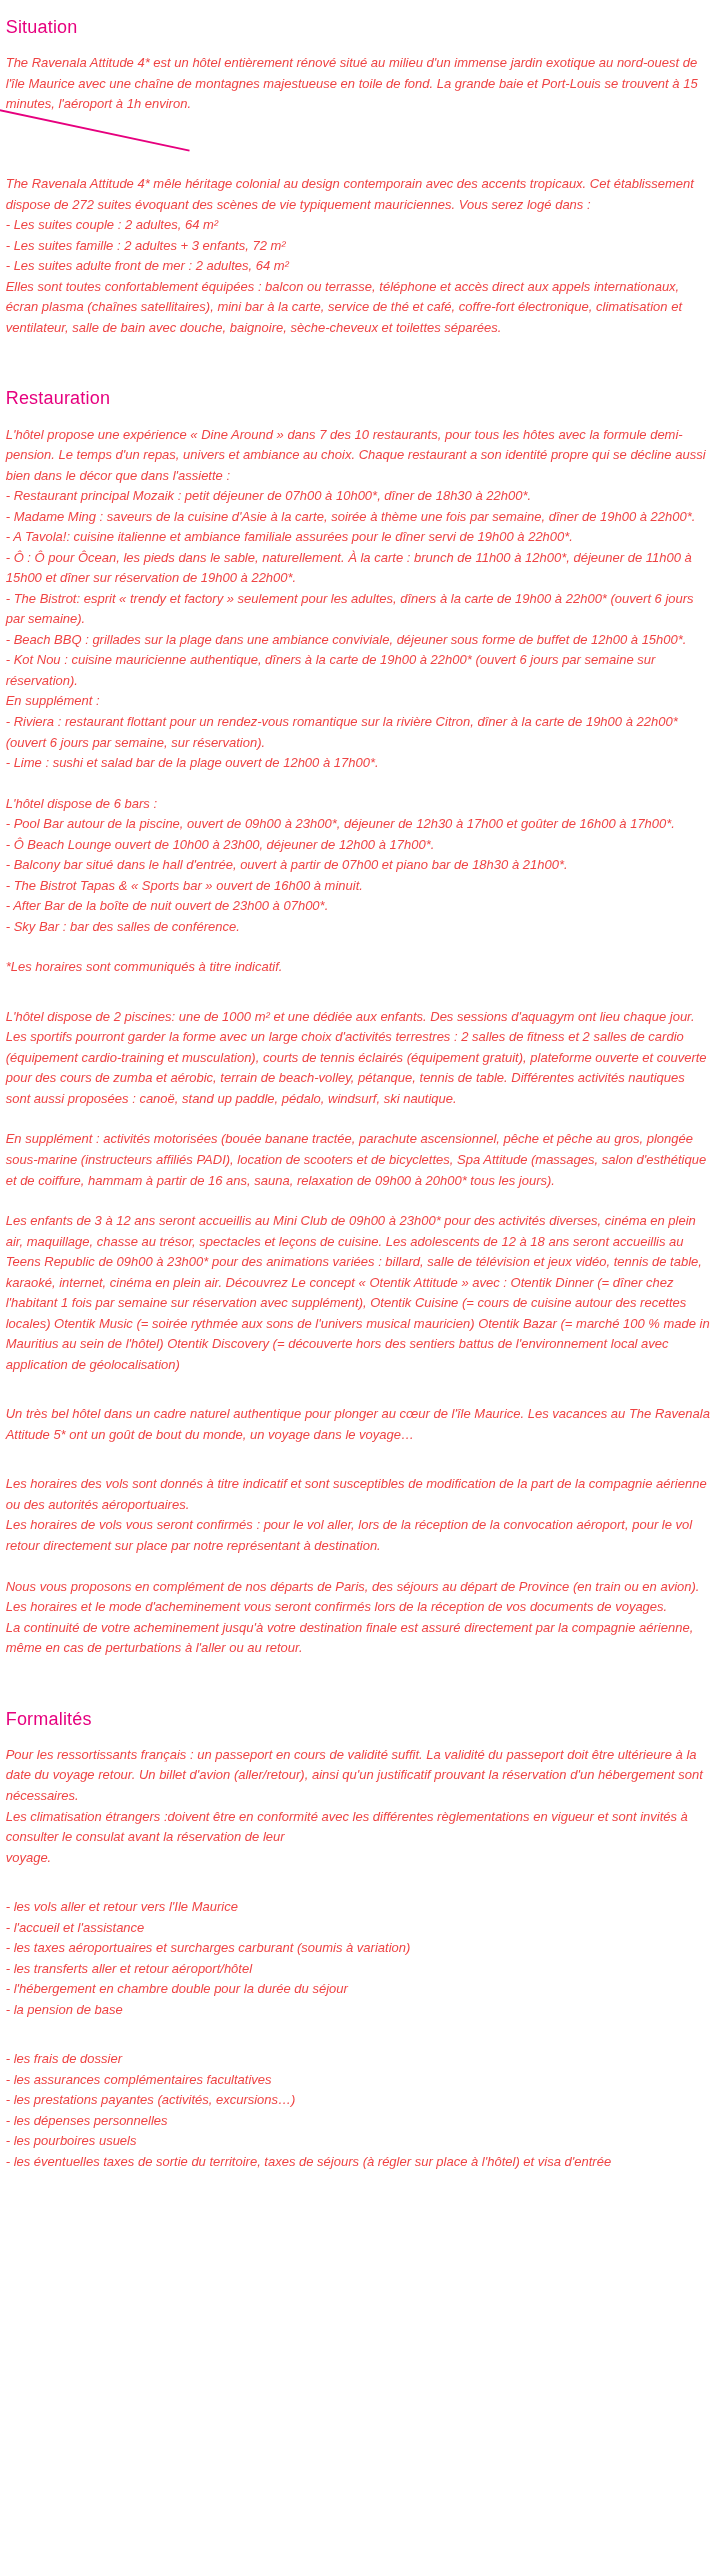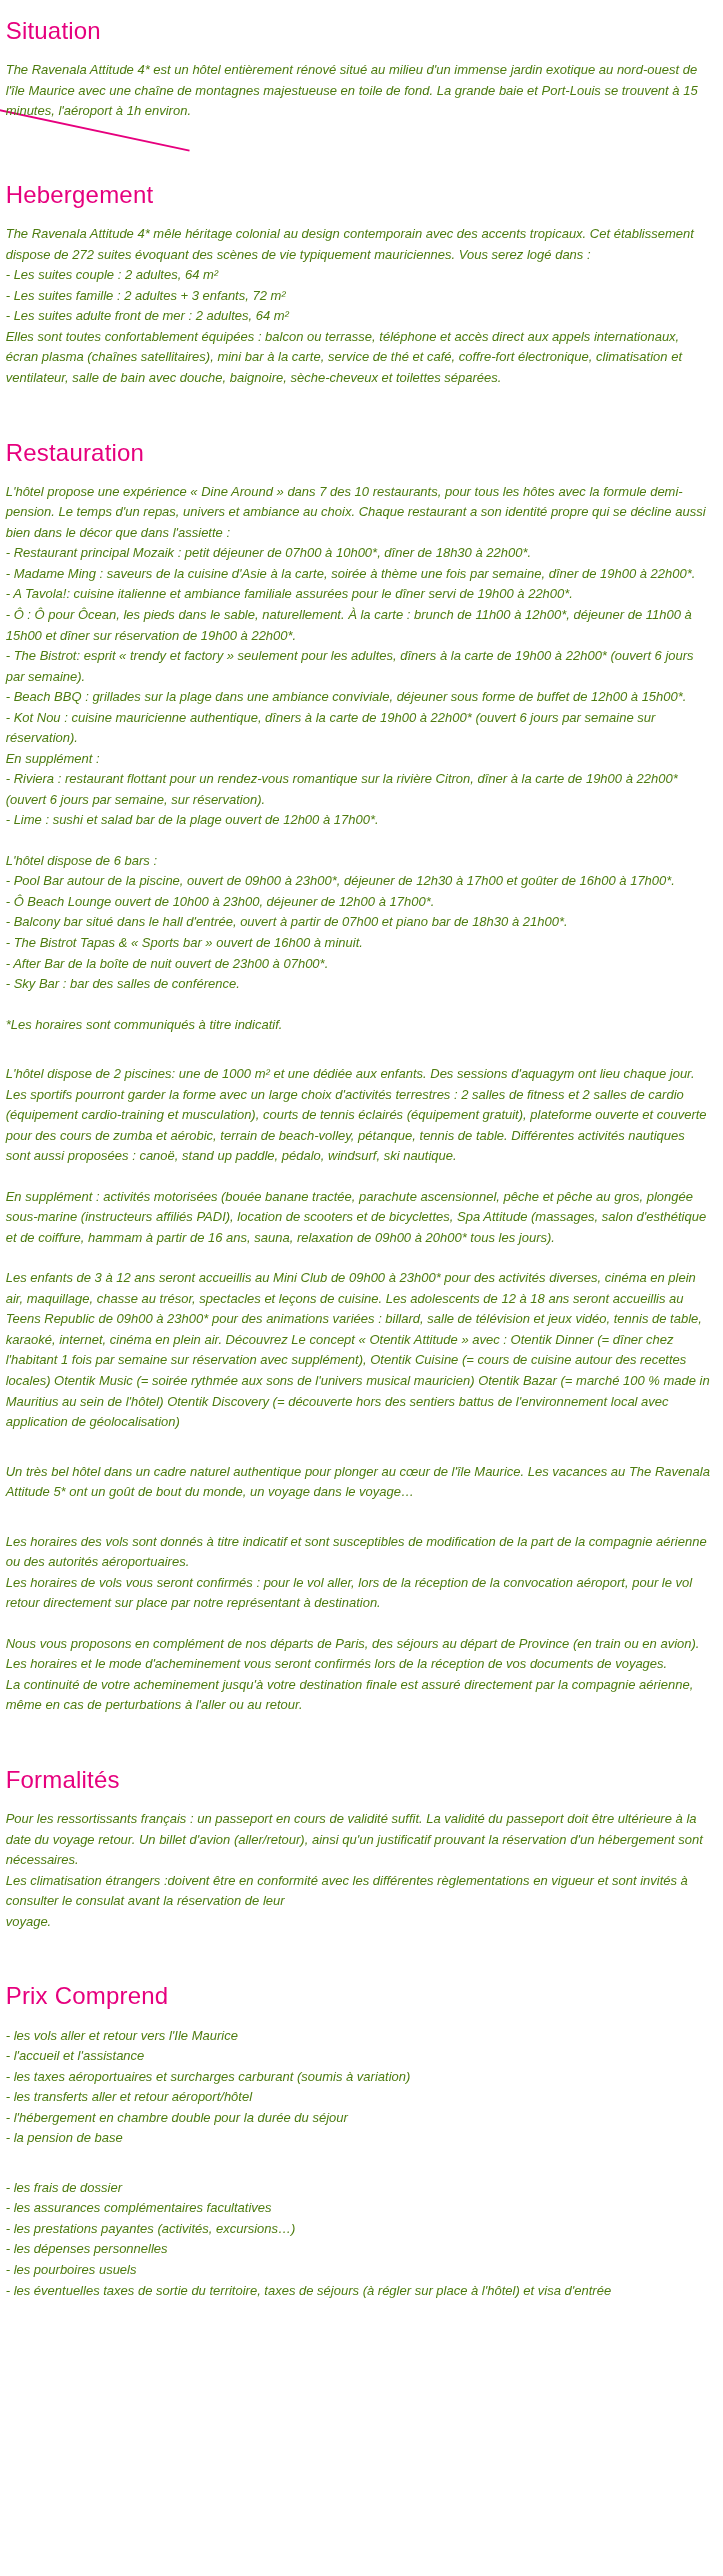--- a/index.html
+++ b/index.html
@@ -13,34 +13,34 @@
     overflow-x: hidden;
   }
   .content {
     position: relative;
     padding: 7.6px 11.4px 57px 5.7px;
     z-index: 1;
   }
   .section { margin: 0 0 29px 0; }
   .section-title {
     font-family: "Liberation Sans", sans-serif;
-    font-size: 24px;
+    font-size: 18px;
     font-weight: 400;
     color: #e6007e;
     margin: 50px 0 15.3px 0;
     letter-spacing: 0.2px;
   }
   .section:first-child .section-title { margin-top: 9.5px; }
   .section p {
     font-style: italic;
     font-size: 13px;
     line-height: 1.58;
     white-space: pre-line;
     margin: 0 0 20px 0;
-    color: #4d7c0f;
+    color: #ef4444;
   }
   .section p strong { font-weight: normal; margin-top: 21px; }
   .section-situation { margin-bottom: 59px; }
   .diagonal-accent {
     position: absolute;
     top: 107px;
     left: -11.4px;
     width: 205px;
     height: 1.9px;
     background: #e6007e;
@@ -55,21 +55,20 @@
 <div class="diagonal-accent"></div>
 
 <div class="content">
 
   <section class="section section-situation">
     <h2 class="section-title">Situation</h2>
     <p>The Ravenala Attitude 4* est un hôtel entièrement rénové situé au milieu d'un immense jardin exotique au nord-ouest de l'île Maurice avec une chaîne de montagnes majestueuse en toile de fond. La grande baie et Port-Louis se trouvent à 15 minutes, l'aéroport à 1h environ.</p>
   </section>
 
   <section class="section">
-    <h2 class="section-title">Hebergement</h2>
     <p>The Ravenala Attitude 4* mêle héritage colonial au design contemporain avec des accents tropicaux. Cet établissement dispose de 272 suites évoquant des scènes de vie typiquement mauriciennes. Vous serez logé dans :
 - Les suites couple : 2 adultes, 64 m²
 - Les suites famille : 2 adultes + 3 enfants, 72 m²
 - Les suites adulte front de mer : 2 adultes, 64 m²
 Elles sont toutes confortablement équipées : balcon ou terrasse, téléphone et accès direct aux appels internationaux, écran plasma (chaînes satellitaires), mini bar à la carte, service de thé et café, coffre-fort électronique, climatisation et ventilateur, salle de bain avec douche, baignoire, sèche-cheveux et toilettes séparées.</p>
   </section>
 
   <section class="section">
     <h2 class="section-title">Restauration</h2>
     <p>L'hôtel propose une expérience « Dine Around » dans 7 des 10 restaurants, pour tous les hôtes avec la formule demi-pension. Le temps d'un repas, univers et ambiance au choix. Chaque restaurant a son identité propre qui se décline aussi bien dans le décor que dans l'assiette :
@@ -112,21 +111,20 @@
   </section>
 
   <section class="section">
     <h2 class="section-title">Formalités</h2>
     <p><strong>Pour les ressortissants français</strong><span> : un passeport en cours de validité suffit. La validité du passeport doit être ultérieure à la date du voyage retour. Un billet d'avion (aller/retour), ainsi qu'un justificatif prouvant la réservation d'un hébergement sont nécessaires.
 </span><strong>Les climatisation étrangers</strong><span> :doivent être en conformité avec les différentes règlementations en vigueur et sont invités à consulter le consulat avant la réservation de leur
 voyage.</span></p>
   </section>
 
   <section class="section">
-    <h2 class="section-title">Prix Comprend</h2>
     <p>- les vols aller et retour vers l'Ile Maurice
 - l'accueil et l'assistance
 - les taxes aéroportuaires et surcharges carburant (soumis à variation)
 - les transferts aller et retour aéroport/hôtel
 - l'hébergement en chambre double pour la durée du séjour
 - la pension de base</p>
   </section>
 
   <section class="section">
     <p>- les frais de dossier

